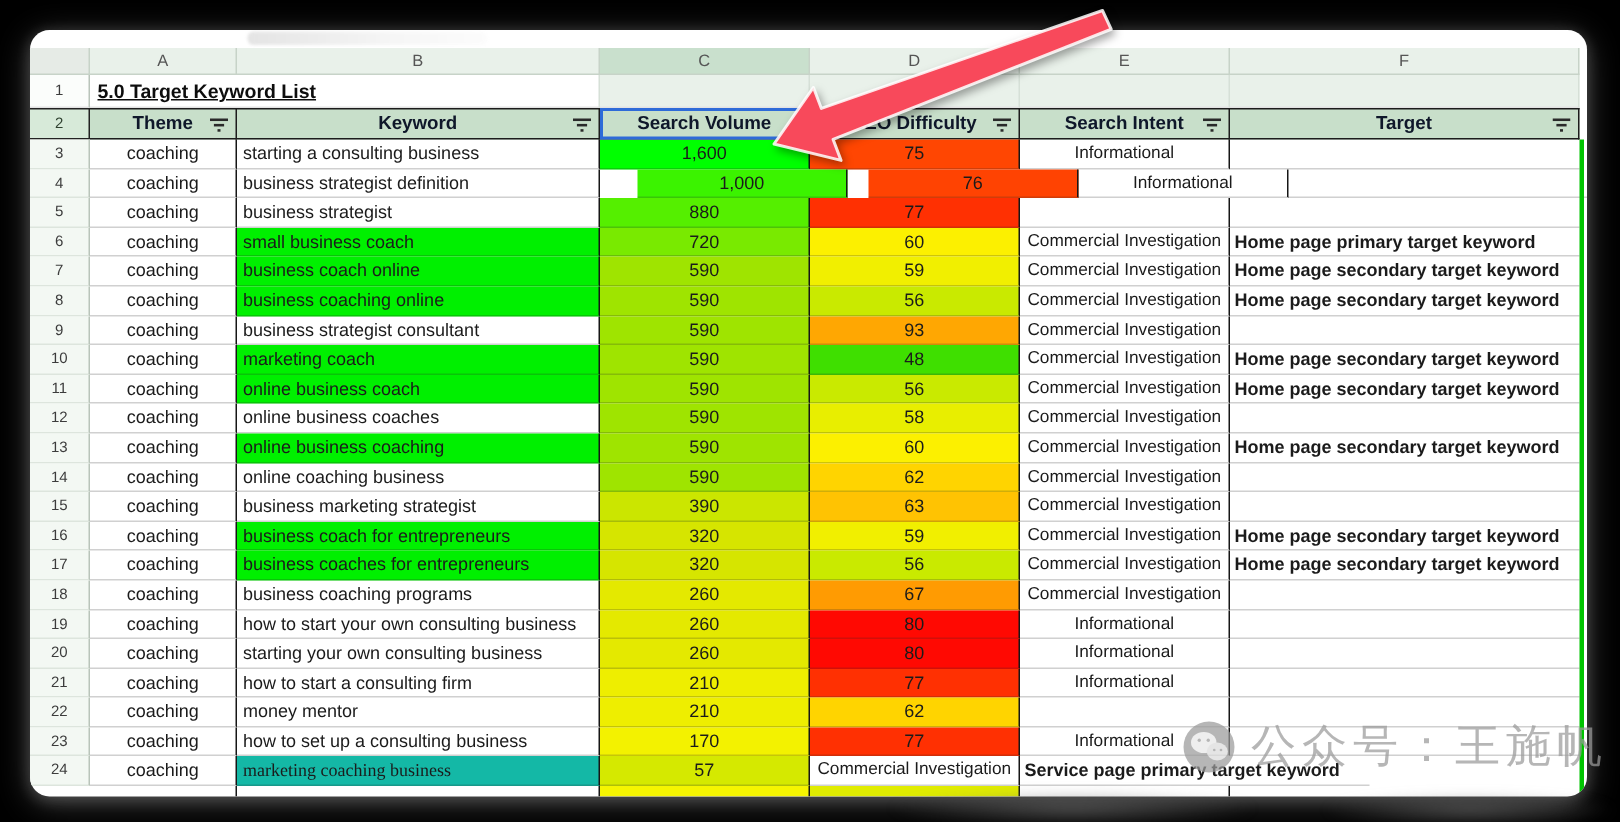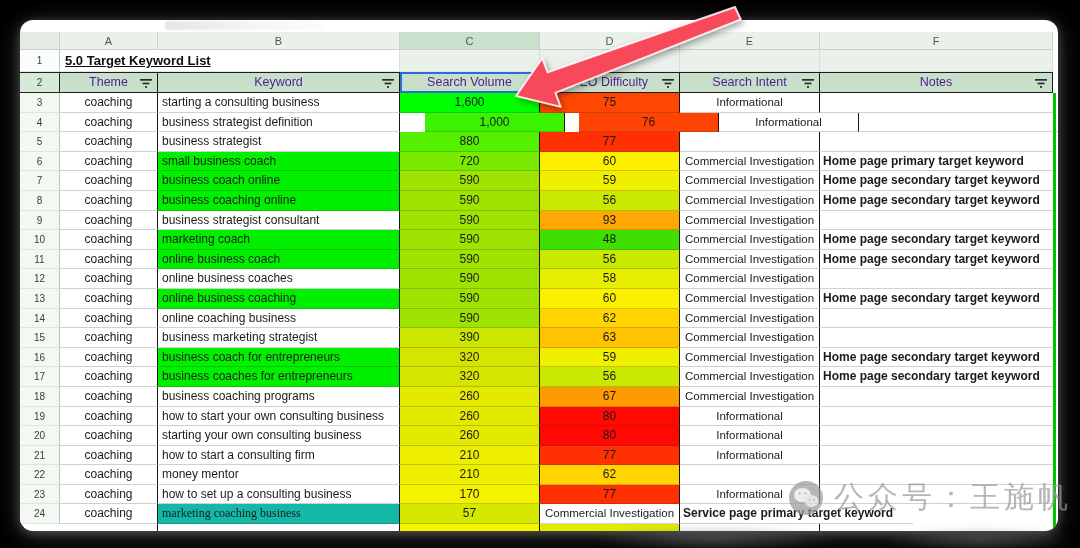--- a/index.html
+++ b/index.html
@@ -23,21 +23,21 @@
   
   .row1{height:22px;line-height:22px;}
   .row1 .cell{border-right:1px solid #d6e0d7;border-bottom:1px solid #e3e3e3;}
   .row1 .c-num{background:#fbfdfb;border-right:1px solid #b9c4ba;text-align:center;font-size:10px;color:#3c3c3c;}
   .title-cell{width:340px;background:#fff;font-weight:bold;font-size:13px;color:#0d0d0d;
               text-decoration:underline;padding-left:5px;}
   .row1 .tint{background:#e9f1ea;}
   
   .hdr{height:21px;line-height:19px;}
   .hdr .c-num{background:#d7ead9;border-right:1px solid #222;text-align:center;font-size:10px;color:#2e402f;border-top:1px solid #222;border-bottom:1px solid #222;}
-  .hdr .hcell{display:flex;align-items:flex-start;justify-content:center;font-weight:normal;font-size:12.5px;color:#4c1d95;
+  .hdr .hcell{display:flex;align-items:flex-start;justify-content:center;font-weight:bold;font-size:12.5px;color:#0f172a;
               border-top:1px solid #1c1c1c;border-bottom:1px solid #1c1c1c;border-right:1px solid #1c1c1c;}
   .hdr .ficon{position:absolute;right:5px;top:5px;}
   
   .drow{height:19.6px;line-height:19.6px;}
   .drow .cell{border-bottom:1px solid rgba(40,40,40,.22);font-size:12px;color:#1b1b1b;}
   .drow .c-num{background:#f3f8f3;border-right:1px solid #b9c4ba;border-bottom:1px solid #dde5dd;
                text-align:center;font-size:10px;color:#3c3c3c;}
   .drow .c-a{text-align:center;border-right:1px solid #161616;}
   .drow .c-b{padding-left:4px;border-right:1px solid #161616;}
   .drow .c-c,.drow .c-d{text-align:center;border-right:1px solid #161616;}
@@ -109,21 +109,21 @@
         </div>
         <div class="cell c-e hcell" style="background: rgb(200, 223, 202);">
           <span>Search Intent</span>
           <svg class="ficon" width="12" height="11" viewBox="0 0 12 11">
             <rect x="0" y="1" width="12" height="1.7" fill="#2a2a2a"></rect>
             <rect x="2.6" y="4.6" width="6.8" height="1.7" fill="#2a2a2a"></rect>
             <rect x="5" y="8.1" width="2" height="1.7" fill="#2a2a2a"></rect>
           </svg>
         </div>
         <div class="cell c-f hcell" style="background: rgb(200, 223, 202);">
-          <span>Notes</span>
+          <span>Target</span>
           <svg class="ficon" width="12" height="11" viewBox="0 0 12 11">
             <rect x="0" y="1" width="12" height="1.7" fill="#2a2a2a"></rect>
             <rect x="2.6" y="4.6" width="6.8" height="1.7" fill="#2a2a2a"></rect>
             <rect x="5" y="8.1" width="2" height="1.7" fill="#2a2a2a"></rect>
           </svg>
         </div>
       </div>
     <div>
         <div class="row drow">
           <div class="cell c-num">3</div>

